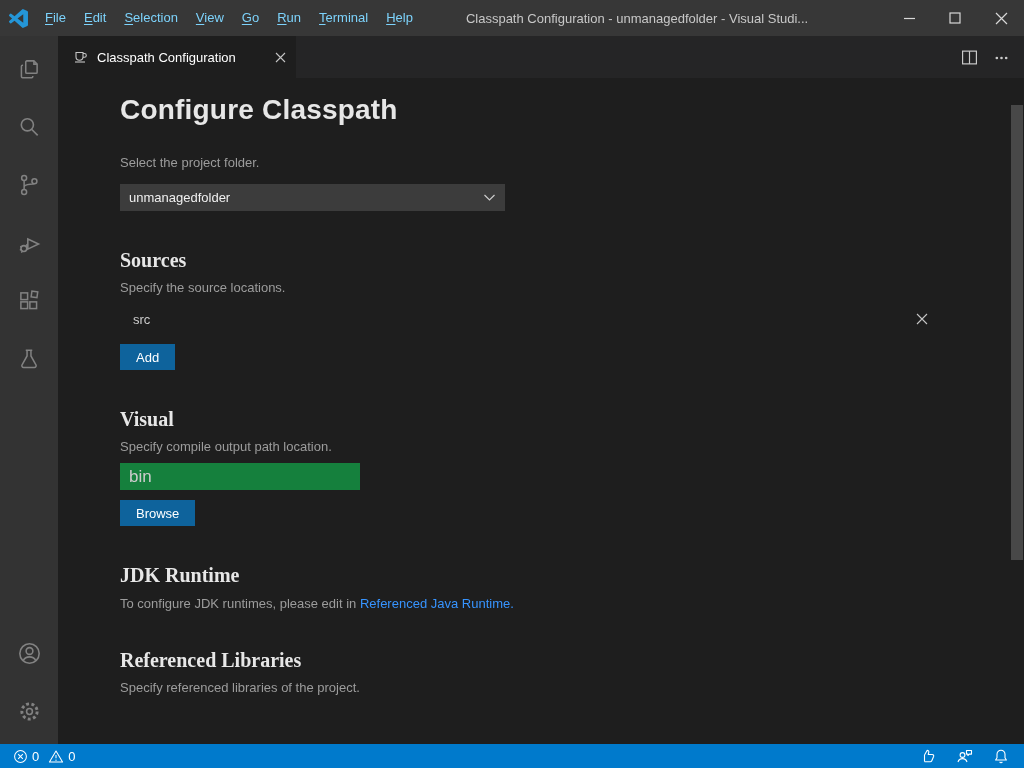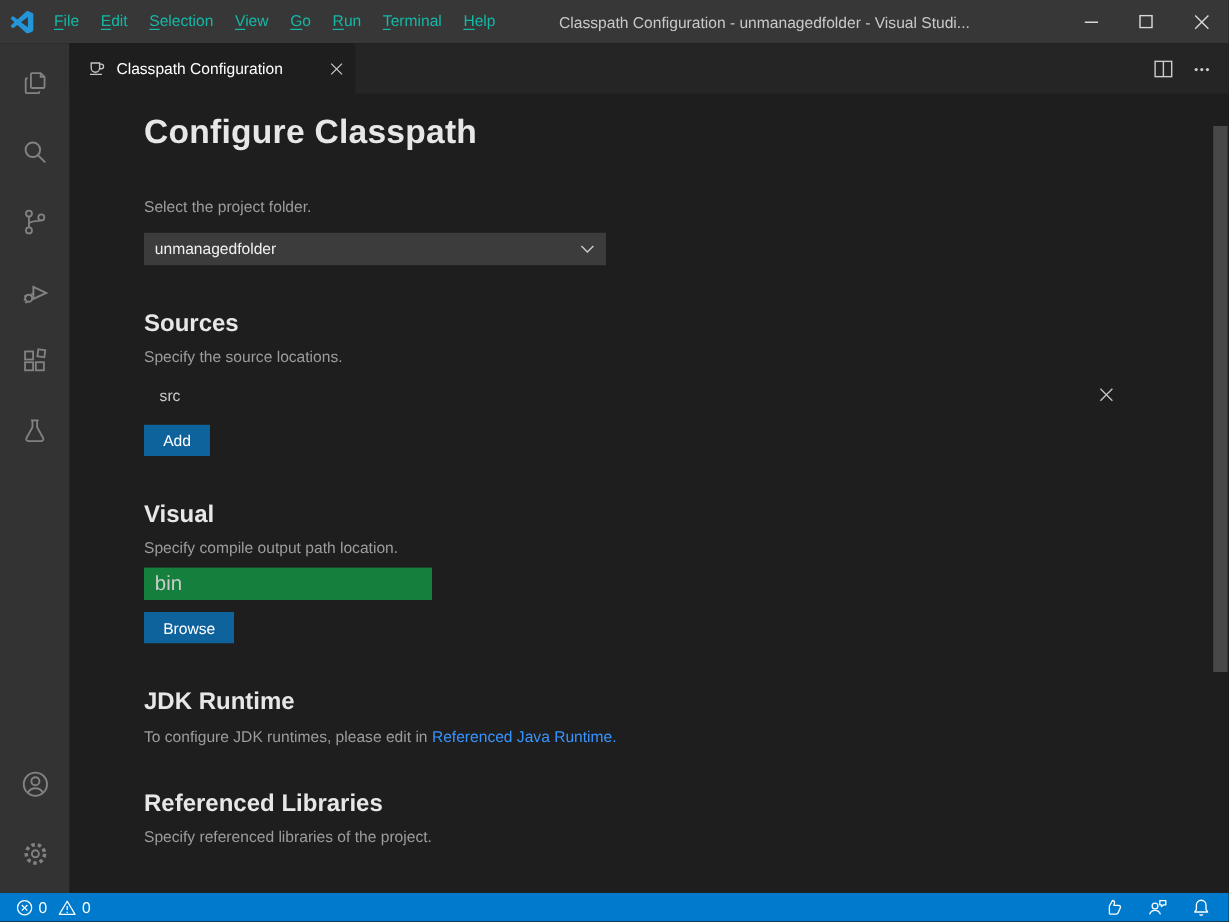--- a/index.html
+++ b/index.html
@@ -3,45 +3,45 @@
 <meta charset="utf-8">
 <style>
   * { box-sizing: border-box; margin: 0; padding: 0; }
   html,body { width:1024px; height:768px; overflow:hidden; }
   body { font-family:"Liberation Sans", sans-serif; background:#1e1e1e; color:#cccccc; position:relative; }
 
   
   .titlebar { height:36px; background:#373737; display:flex; align-items:center; }
   .logo { width:36px; display:flex; justify-content:center; align-items:center; }
   .menu { display:flex; }
-  .menu-item { padding:0 9px; font-size:13px; color:#14b8a6; line-height:36px; cursor:default; }
+  .menu-item { padding:0 9px; font-size:13px; color:#7dd3fc; line-height:36px; cursor:default; }
   .menu-item u { text-decoration:underline; text-underline-offset:2px; }
   .window-title { font-size:13px; color:#c8c8c8; margin-left:44px; white-space:nowrap; overflow:hidden; }
   .spacer { flex:1; }
   .win-controls { display:flex; }
   .win-btn { width:46px; height:36px; display:flex; align-items:center; justify-content:center; }
 
   
   .main { display:flex; height:708px; }
   .activitybar { width:58px; background:#333333; display:flex; flex-direction:column; align-items:center; padding-top:8px; }
   .ab-icon { width:48px; height:50px; margin-bottom:8px; display:flex; align-items:center; justify-content:center; }
   .ab-bottom { margin-top:auto; display:flex; flex-direction:column; align-items:center; }
 
   .editor-shell { flex:1; position:relative; background:#1e1e1e; }
   .tabbar { height:42px; background:#252526; display:flex; align-items:stretch; }
   .tab { width:238px; background:#1e1e1e; display:flex; align-items:center; gap:8px; padding:0 10px 0 15px; }
   .tab-label { font-size:13px; color:#ffffff; flex:1; white-space:nowrap; }
   .tab-actions { margin-left:auto; display:flex; align-items:center; gap:16px; padding-right:15px; }
 
   .content { padding:16px 0 0 62px; height:666px; overflow:hidden; }
   h1 { font-size:28px; font-weight:600; color:#e7e7e7; letter-spacing:.2px; }
-  .field-label { color:#9c9c9c; font-size:13px; margin-top:39px; }
+  .field-label { color:#9c9c9c; font-size:13px; margin-top:29px; }
   .dropdown { margin-top:14px; width:385px; height:27px; background:#3c3c3c; display:flex; align-items:center; padding:0 9px; color:#f0f0f0; font-size:13px; cursor:pointer; }
   .dd-chevron { margin-left:auto; display:flex; }
-  h2 { font-size:20px; font-weight:700; color:#e7e7e7; margin-top:38px; }
+  h2 { font-size:20px; font-weight:700; color:#e7e7e7; margin-top:38px;font-family:Liberation Serif, serif; }
   .desc { color:#9c9c9c; font-size:13px; margin-top:8px; }
   .table { width:829px; margin-top:9px; }
   .thead { background:#232323; height:28px; display:flex; align-items:center; padding:0 13px; font-weight:700; font-size:13px; color:#e6e6e6; }
   .trow { height:30px; display:flex; align-items:center; padding:0 13px; font-size:13px; color:#cccccc; }
   .row-close { margin-left:auto; margin-right:8px; display:flex; cursor:pointer; }
   .btn { display:inline-block; background:#0e639c; color:#ffffff; border:none; font-size:13px; height:26px; padding:0 16px; margin-top:10px; font-family:inherit; cursor:pointer; }
   .text-input { margin-top:9px; width:240px; height:27px; background:#15803d; color:#cccccc; font-size:17px; padding:0 9px; border:none; outline:none; font-family:Liberation Sans, sans-serif; display:block; }
   .jdk-text { color:#9c9c9c; font-size:13px; margin-top:9px; }
   .link { color:#3794ff; text-decoration:none; cursor:pointer; }
 

